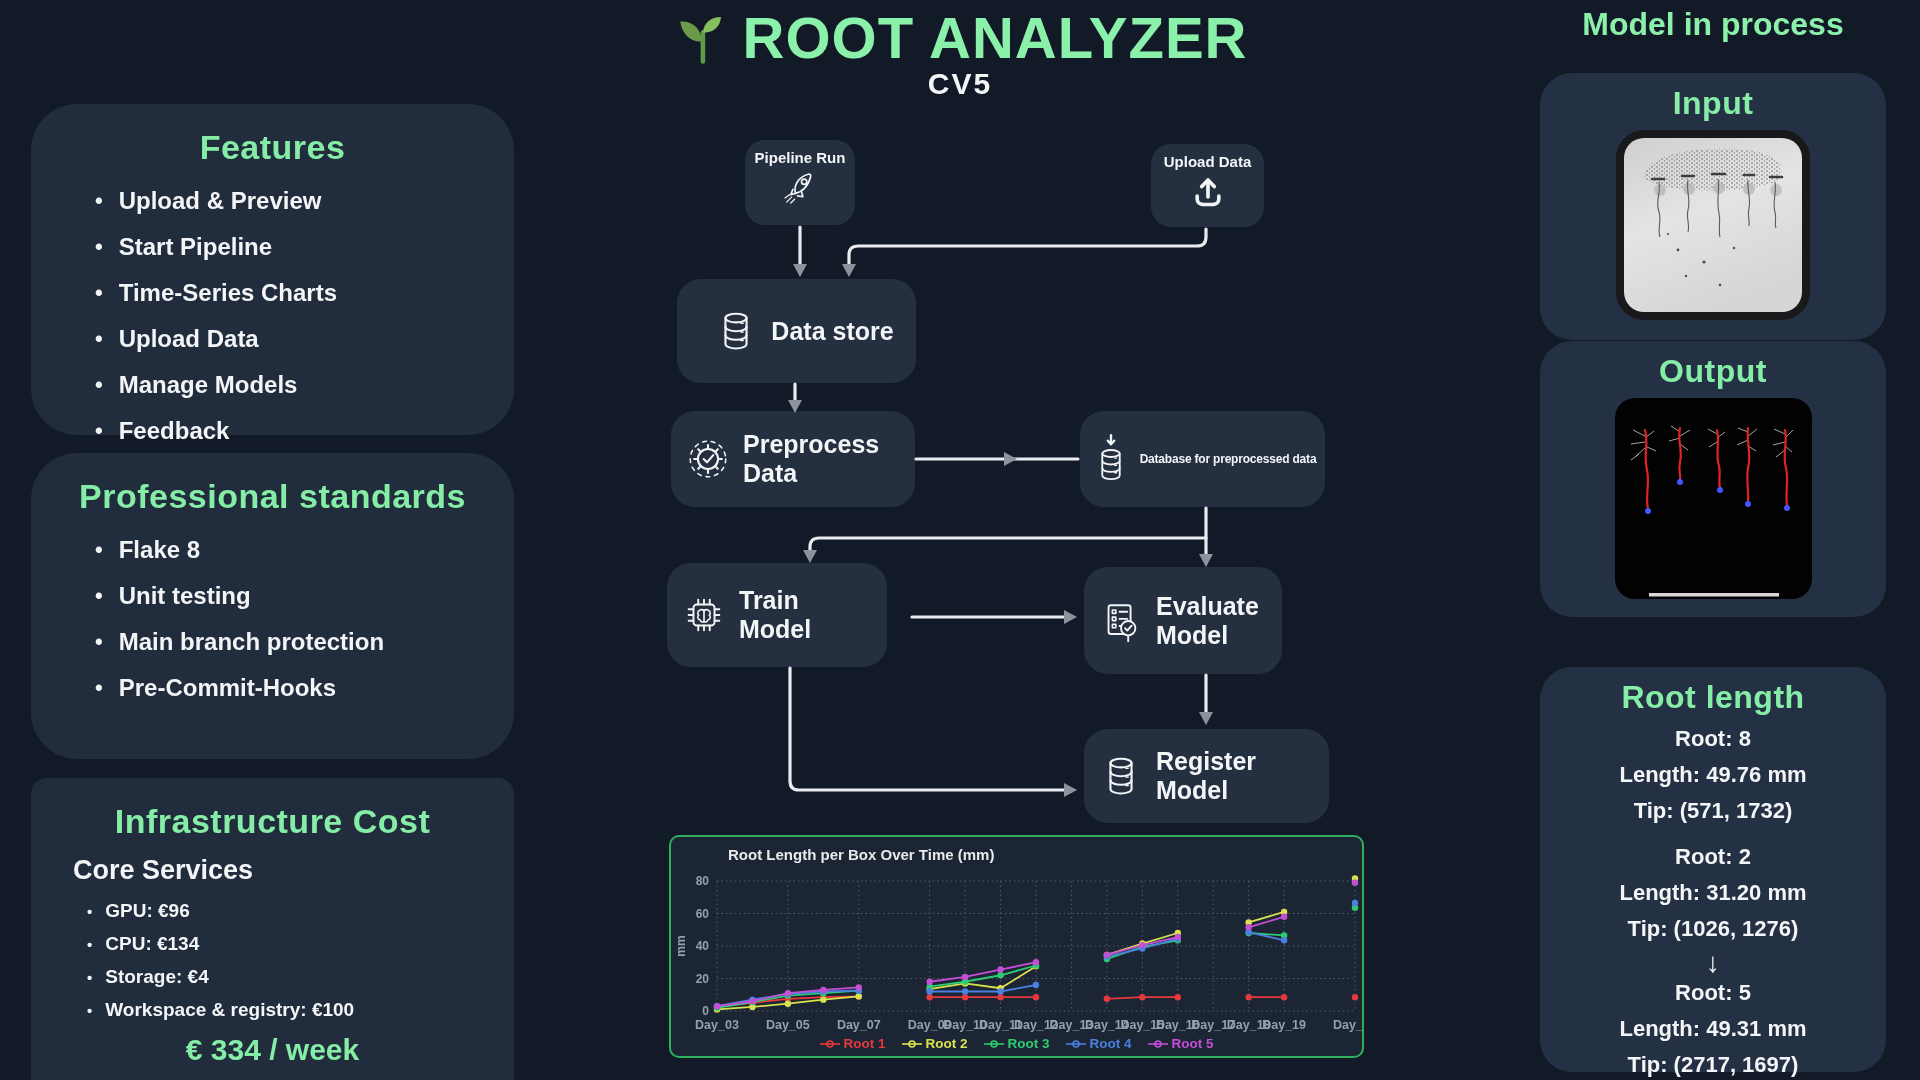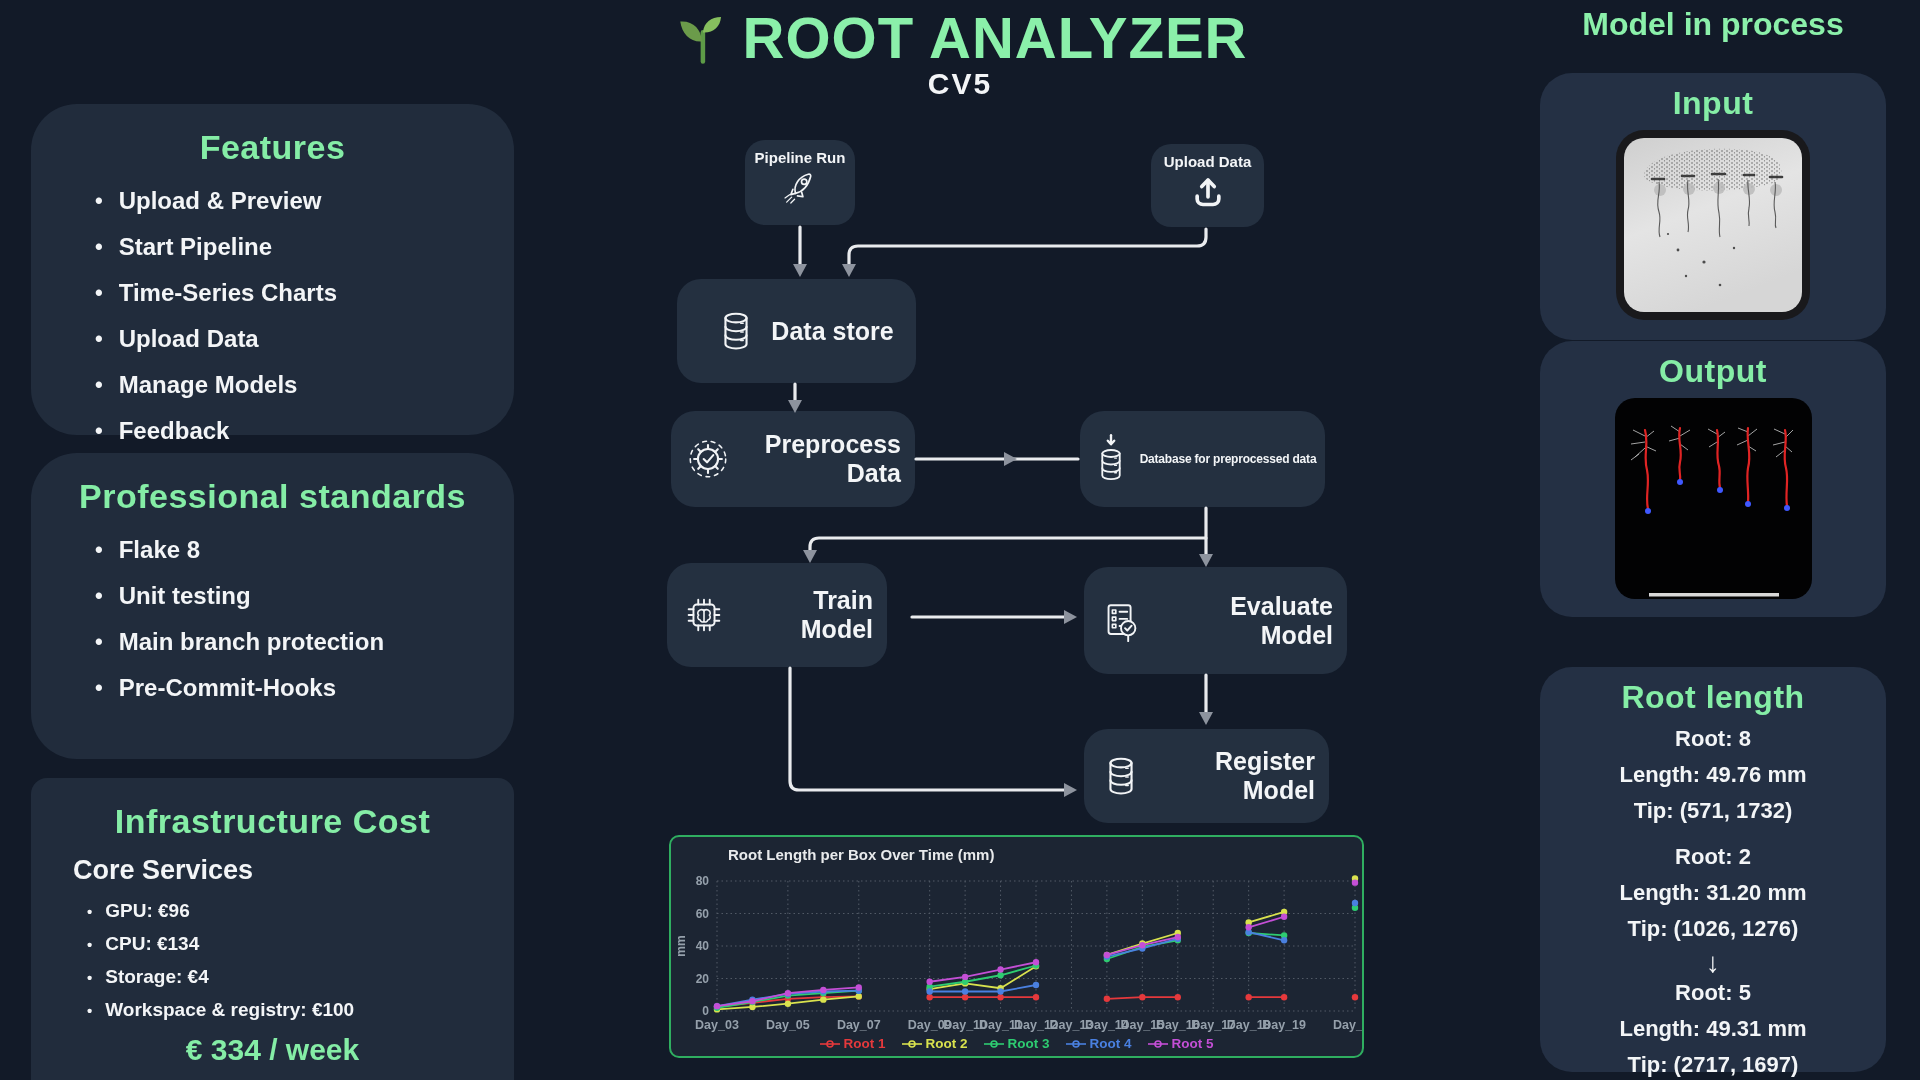--- a/index.html
+++ b/index.html
@@ -20,21 +20,21 @@
   ul.blist.small li{font-size:19px;margin:11px 0;}
   ul.blist.small li::before{font-size:15px;margin-right:13px;}
 
   
   .header{position:absolute;left:560px;top:4px;width:800px;text-align:center;}
   .header-row{display:flex;align-items:center;justify-content:center;gap:12px;}
   .app-title{font-size:58px;font-weight:800;color:var(--title-green);letter-spacing:1px;}
   .app-sub{font-size:30px;font-weight:800;color:var(--white);letter-spacing:2px;margin-top:-4px;}
 
   
-  .node{position:absolute;background:var(--node);border-radius:24px;display:flex;align-items:center;justify-content:center;text-align:right;}
+  .node{position:absolute;background:var(--node);border-radius:24px;display:flex;align-items:center;justify-content:center;}
   .node.small{flex-direction:column;justify-content:flex-start;padding-top:9px;border-radius:20px;gap:2px;}
   .node .nlabel{font-weight:800;color:var(--white);}
   .node.small .nlabel{font-size:15px;}
   .node.big{gap:12px;padding:0 14px;}
   .node.big .nlabel{font-size:25px;}
   .node .nicon{flex:0 0 auto;display:flex;align-items:center;justify-content:center;}
   .node.big .nicon svg{width:46px;height:46px;}
   .node.small .nicon svg{width:40px;height:40px;}
   .node.tiny .nlabel{font-size:12px;white-space:nowrap;letter-spacing:-.2px;}
   .node.tiny{gap:7px;padding:0 8px;}
@@ -200,21 +200,21 @@
         </g>
    <g fill="none" stroke="#f2f4f6" stroke-linecap="round" stroke-linejoin="round" stroke-width="1.7">
    <path d="M24 18.5 v11.5"></path>
    <path d="M24 19.5 c-2.5-2.2-6.5-.6-6.5 2.4 0 .9.3 1.7.9 2.3-1.7 1.5-.8 4.6 1.6 5 .3 1.8 2.4 2.7 4 1.7"></path>
    <path d="M24 19.5 c2.5-2.2 6.5-.6 6.5 2.4 0 .9-.3 1.7-.9 2.3 1.7 1.5.8 4.6-1.6 5-.3 1.8-2.4 2.7-4 1.7"></path>
         </g>
       </svg>
     </span>
   <span class="nlabel">Train Model</span>
 </div>
-<div class="node big" style="left:1084px;top:567px;width:263px;height:107px;">
+<div class="node big" style="left:1084px;top:567px;width:198px;height:107px;">
   <span class="nicon">
       <svg viewBox="0 0 48 48">
         <g fill="none" stroke="#f2f4f6" stroke-linecap="round" stroke-linejoin="round" stroke-width="2">
    <rect x="11" y="7.5" width="23" height="30" rx="2.5"></rect>
    <rect x="15" y="12.5" width="3.6" height="3.6" stroke-width="1.7"></rect>
    <rect x="15" y="20" width="3.6" height="3.6" stroke-width="1.7"></rect>
    <rect x="15" y="27.5" width="3.6" height="3.6" stroke-width="1.7"></rect>
    <path d="M22.5 14.3 h8 M22.5 21.8 h8 M22.5 29.3 h4.5"></path>
         </g>
    <circle cx="31.5" cy="31.5" r="7.5" fill="#243040" stroke="#f2f4f6" stroke-width="2"></circle>

